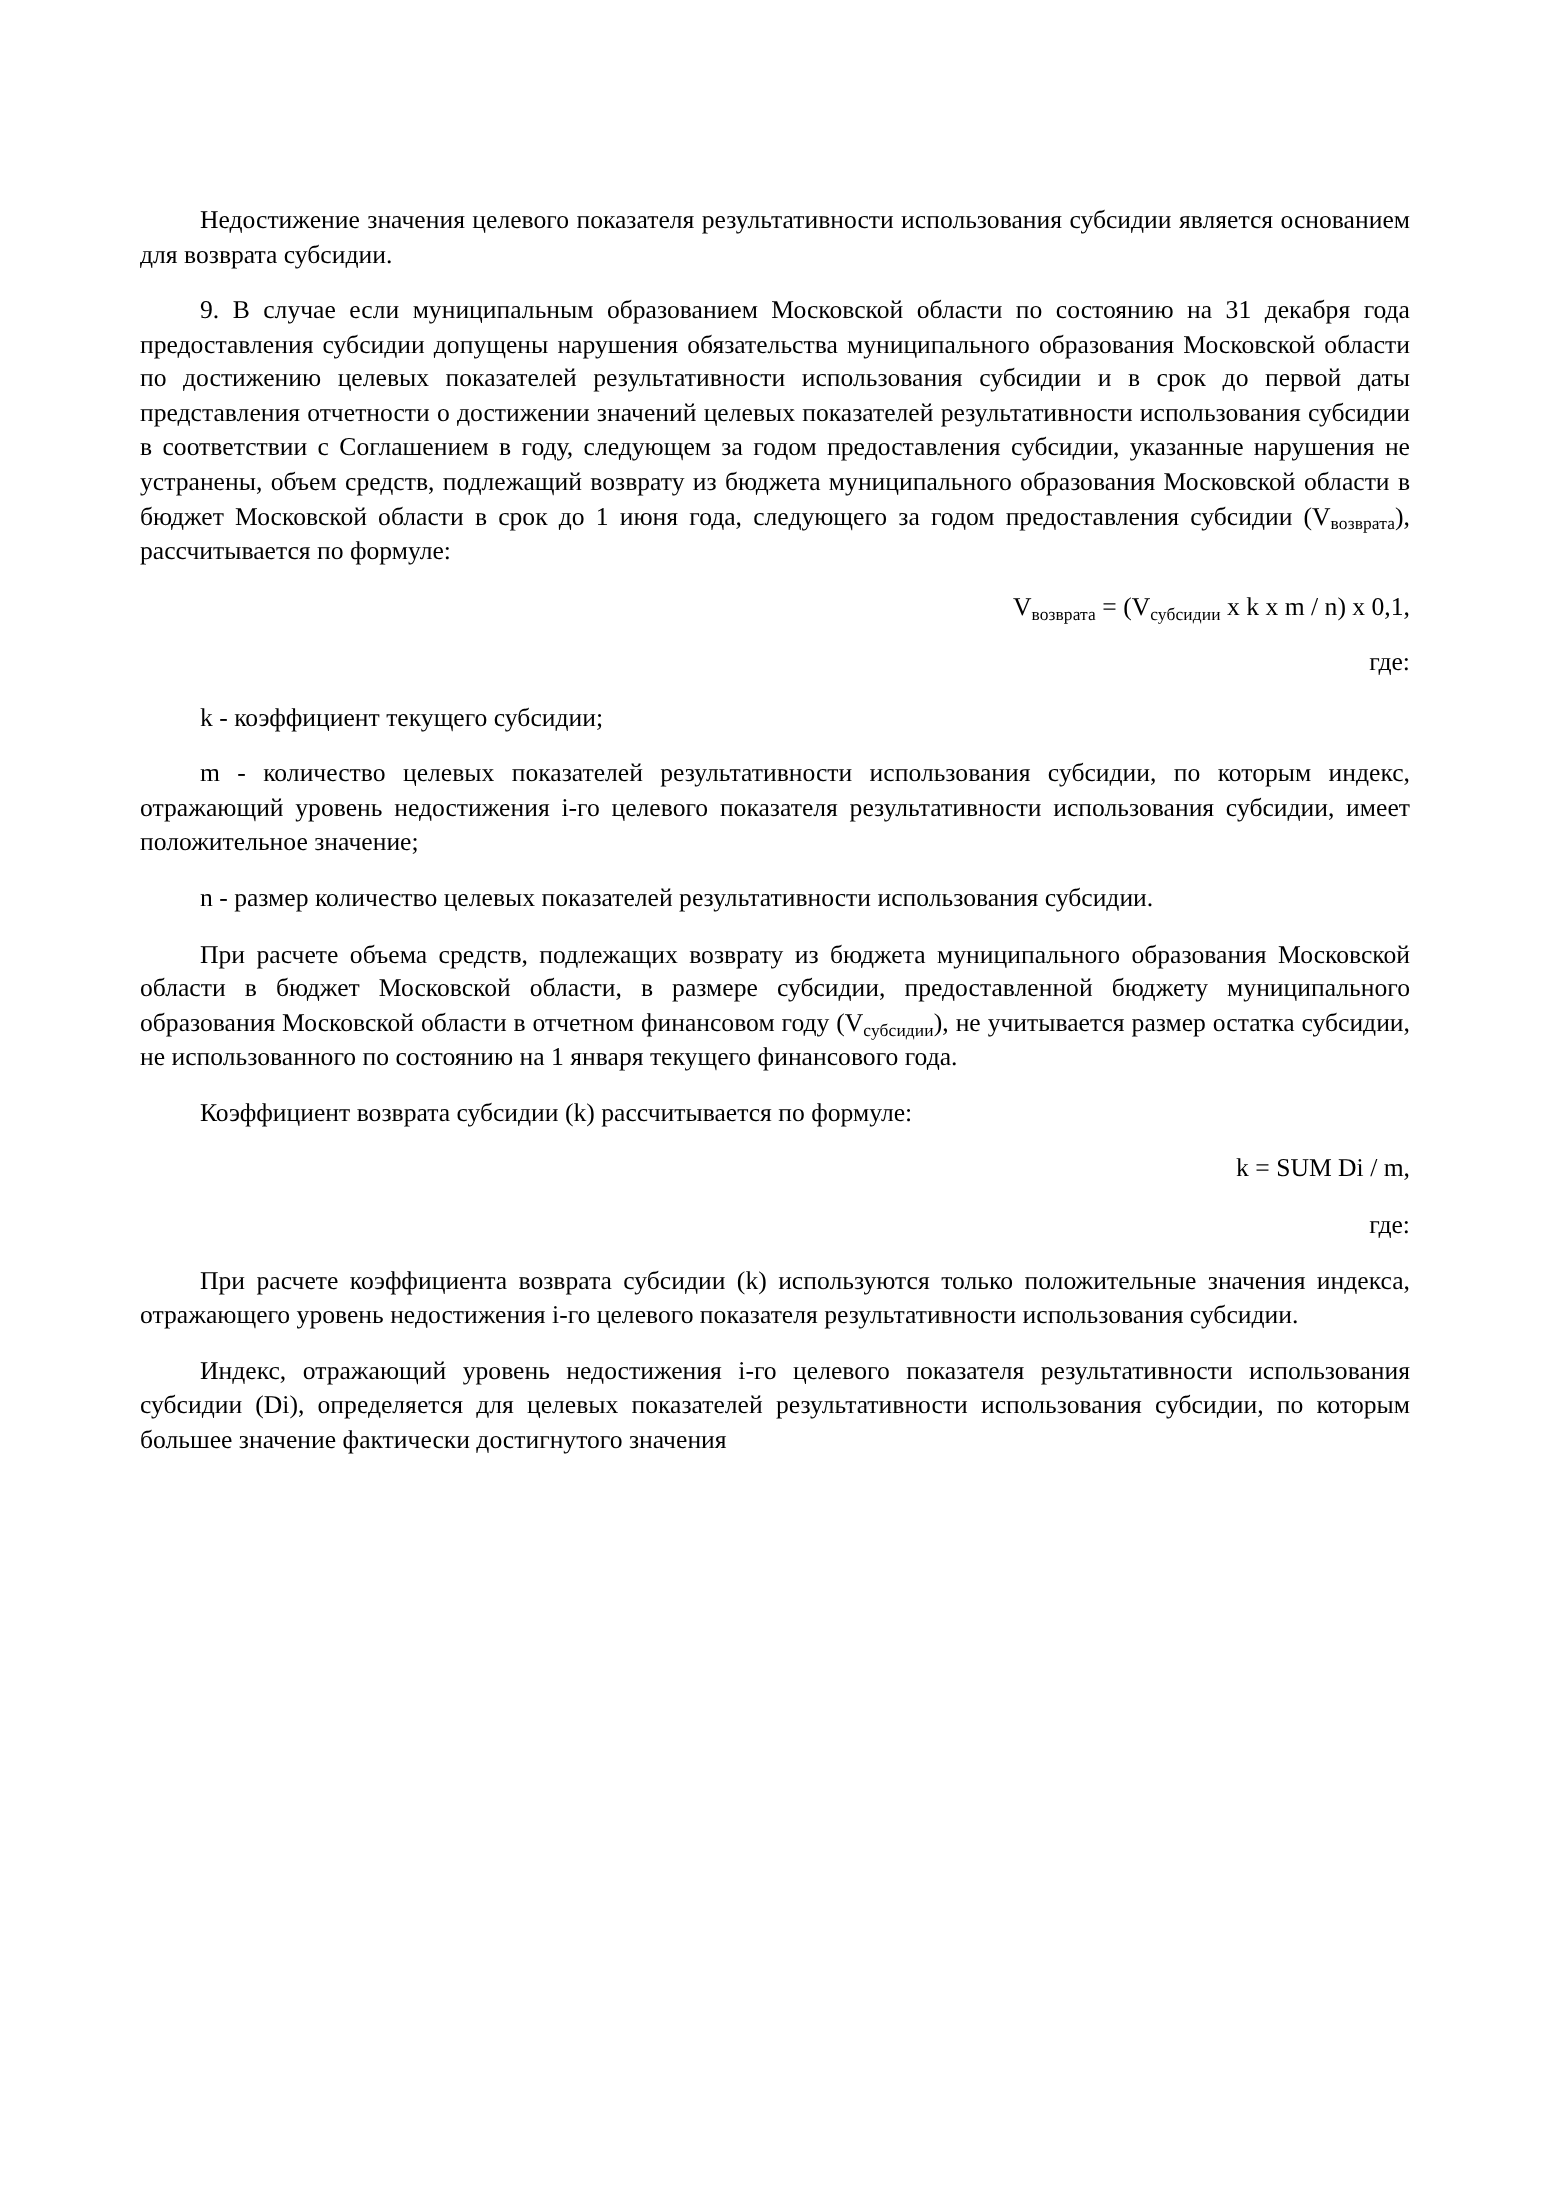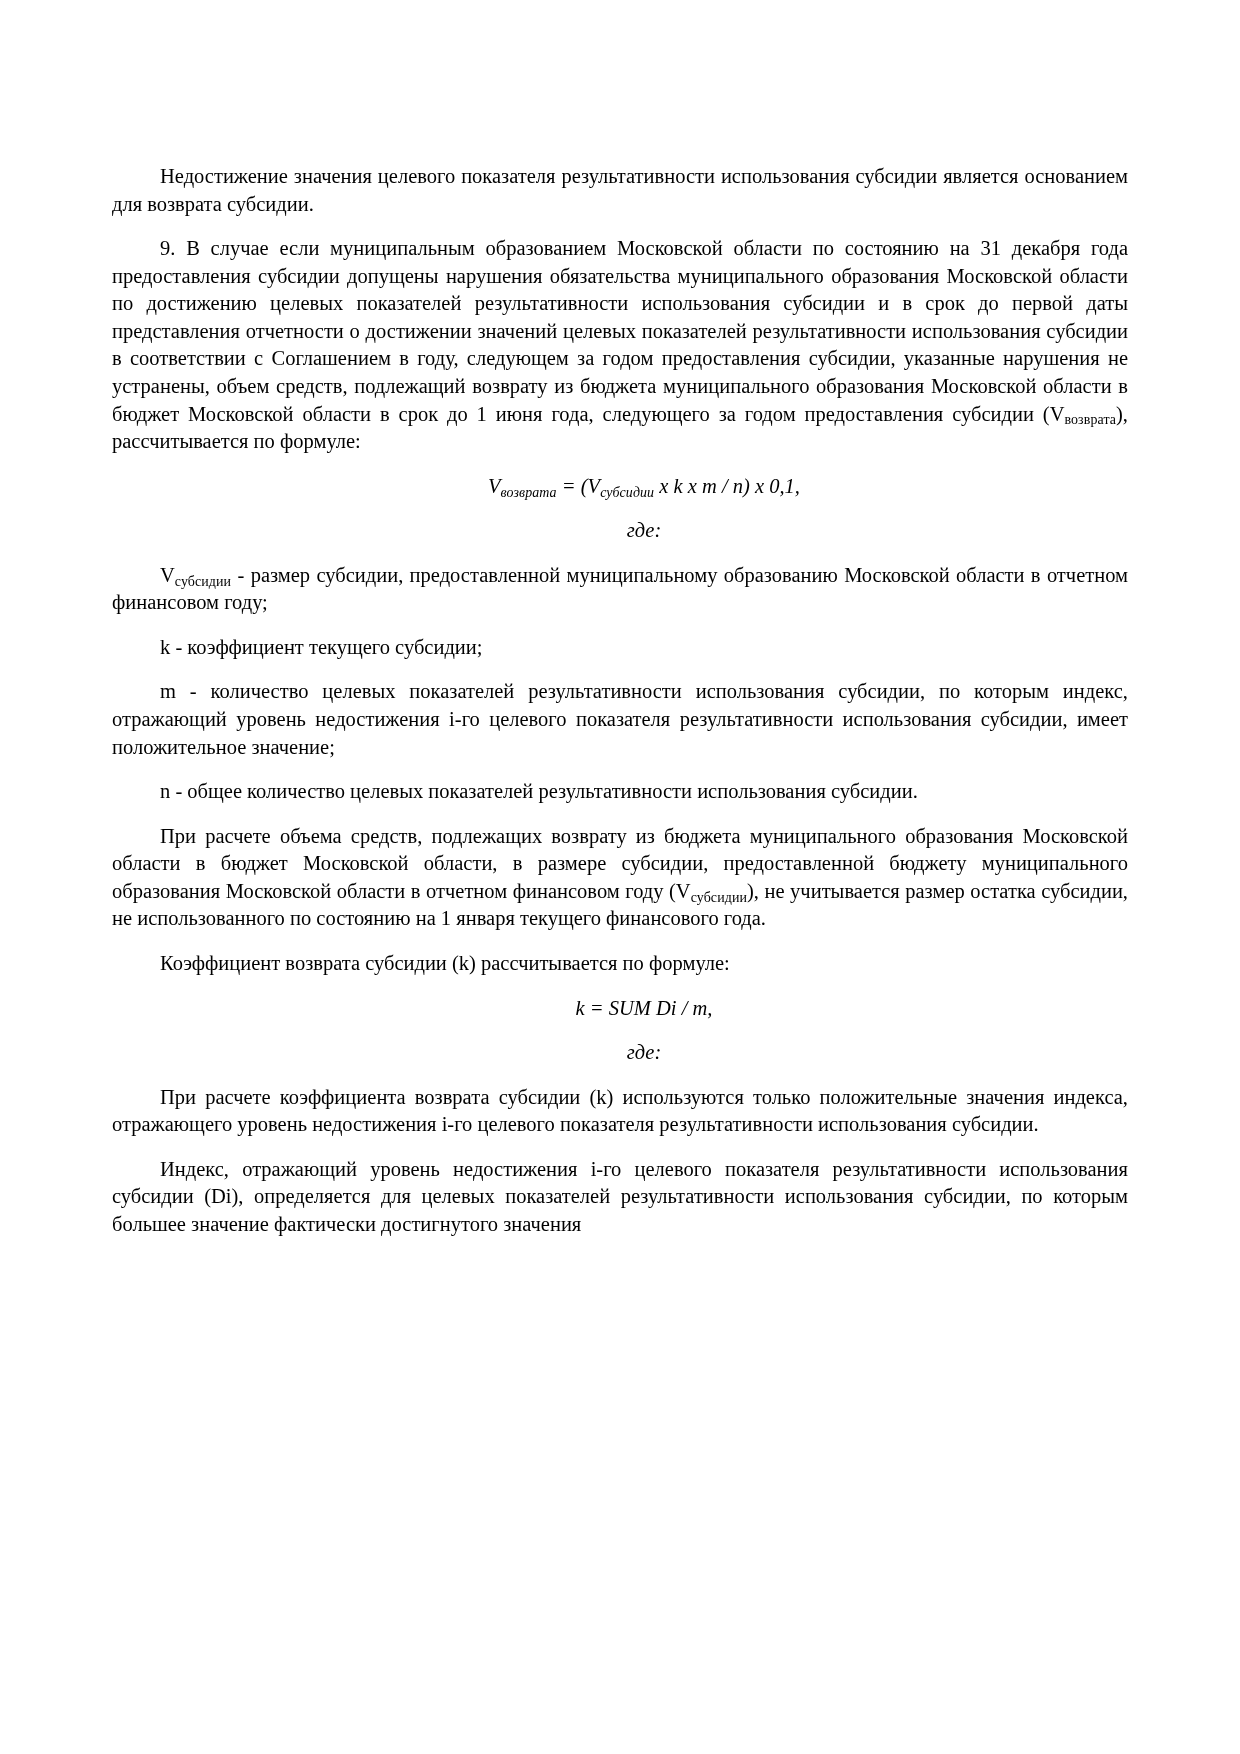--- a/index.html
+++ b/index.html
@@ -30,22 +30,21 @@
     -webkit-hyphens: none;
     hyphens: none;
   }
   p.para {
     margin: 0 0 17px 0;
     text-indent: 48px;
   }
   p.formula {
     margin: 0 0 17px 0;
     text-indent: 48px;
-    text-align: center;
-    font-style: italic;
+    text-align: right;
   }
   p.last {
     margin-bottom: 0;
   }
   sub {
     font-size: 0.68em;
     vertical-align: baseline;
     position: relative;
     top: 0.28em;
     letter-spacing: 0.1px;
@@ -58,27 +57,26 @@
   <div class="doc-body">
 
     <p class="para">Недостижение значения целевого показателя результативности использования субсидии является основанием для возврата субсидии.</p>
 
     <p class="para"><span>9. В случае если муниципальным образованием Московской области по состоянию на 31 декабря года предоставления субсидии допущены нарушения обязательства муниципального образования Московской области по достижению целевых показателей результативности использования субсидии и в срок до первой даты представления отчетности о достижении значений целевых показателей результативности использования субсидии в соответствии с Соглашением в году, следующем за годом предоставления субсидии, указанные нарушения не устранены, объем средств, подлежащий возврату из бюджета муниципального образования Московской области в бюджет Московской области в срок до 1 июня года, следующего за годом предоставления субсидии (V</span><sub>возврата</sub><span>), рассчитывается по формуле:</span></p>
 
     <p class="formula"><span>V</span><sub>возврата</sub><span> = (V</span><sub>субсидии</sub><span> x k x m / n) x 0,1,</span></p>
 
     <p class="formula">где:</p>
 
-    <p class="para"><span>V</span><sub>субсидии</sub><span> - размер субсидии, предоставленной муниципальному образованию Московской области в отчетном финансовом году;</span></p>
 
     <p class="para">k - коэффициент текущего субсидии;</p>
 
     <p class="para">m - количество целевых показателей результативности использования субсидии, по которым индекс, отражающий уровень недостижения i-го целевого показателя результативности использования субсидии, имеет положительное значение;</p>
 
-    <p class="para">n - общее количество целевых показателей результативности использования субсидии.</p>
+    <p class="para">n - размер количество целевых показателей результативности использования субсидии.</p>
 
     <p class="para"><span>При расчете объема средств, подлежащих возврату из бюджета муниципального образования Московской области в бюджет Московской области, в размере субсидии, предоставленной бюджету муниципального образования Московской области в отчетном финансовом году (V</span><sub>субсидии</sub><span>), не учитывается размер остатка субсидии, не использованного по состоянию на 1 января текущего финансового года.</span></p>
 
     <p class="para">Коэффициент возврата субсидии (k) рассчитывается по формуле:</p>
 
     <p class="formula">k = SUM Di / m,</p>
 
     <p class="formula">где:</p>
 
 

